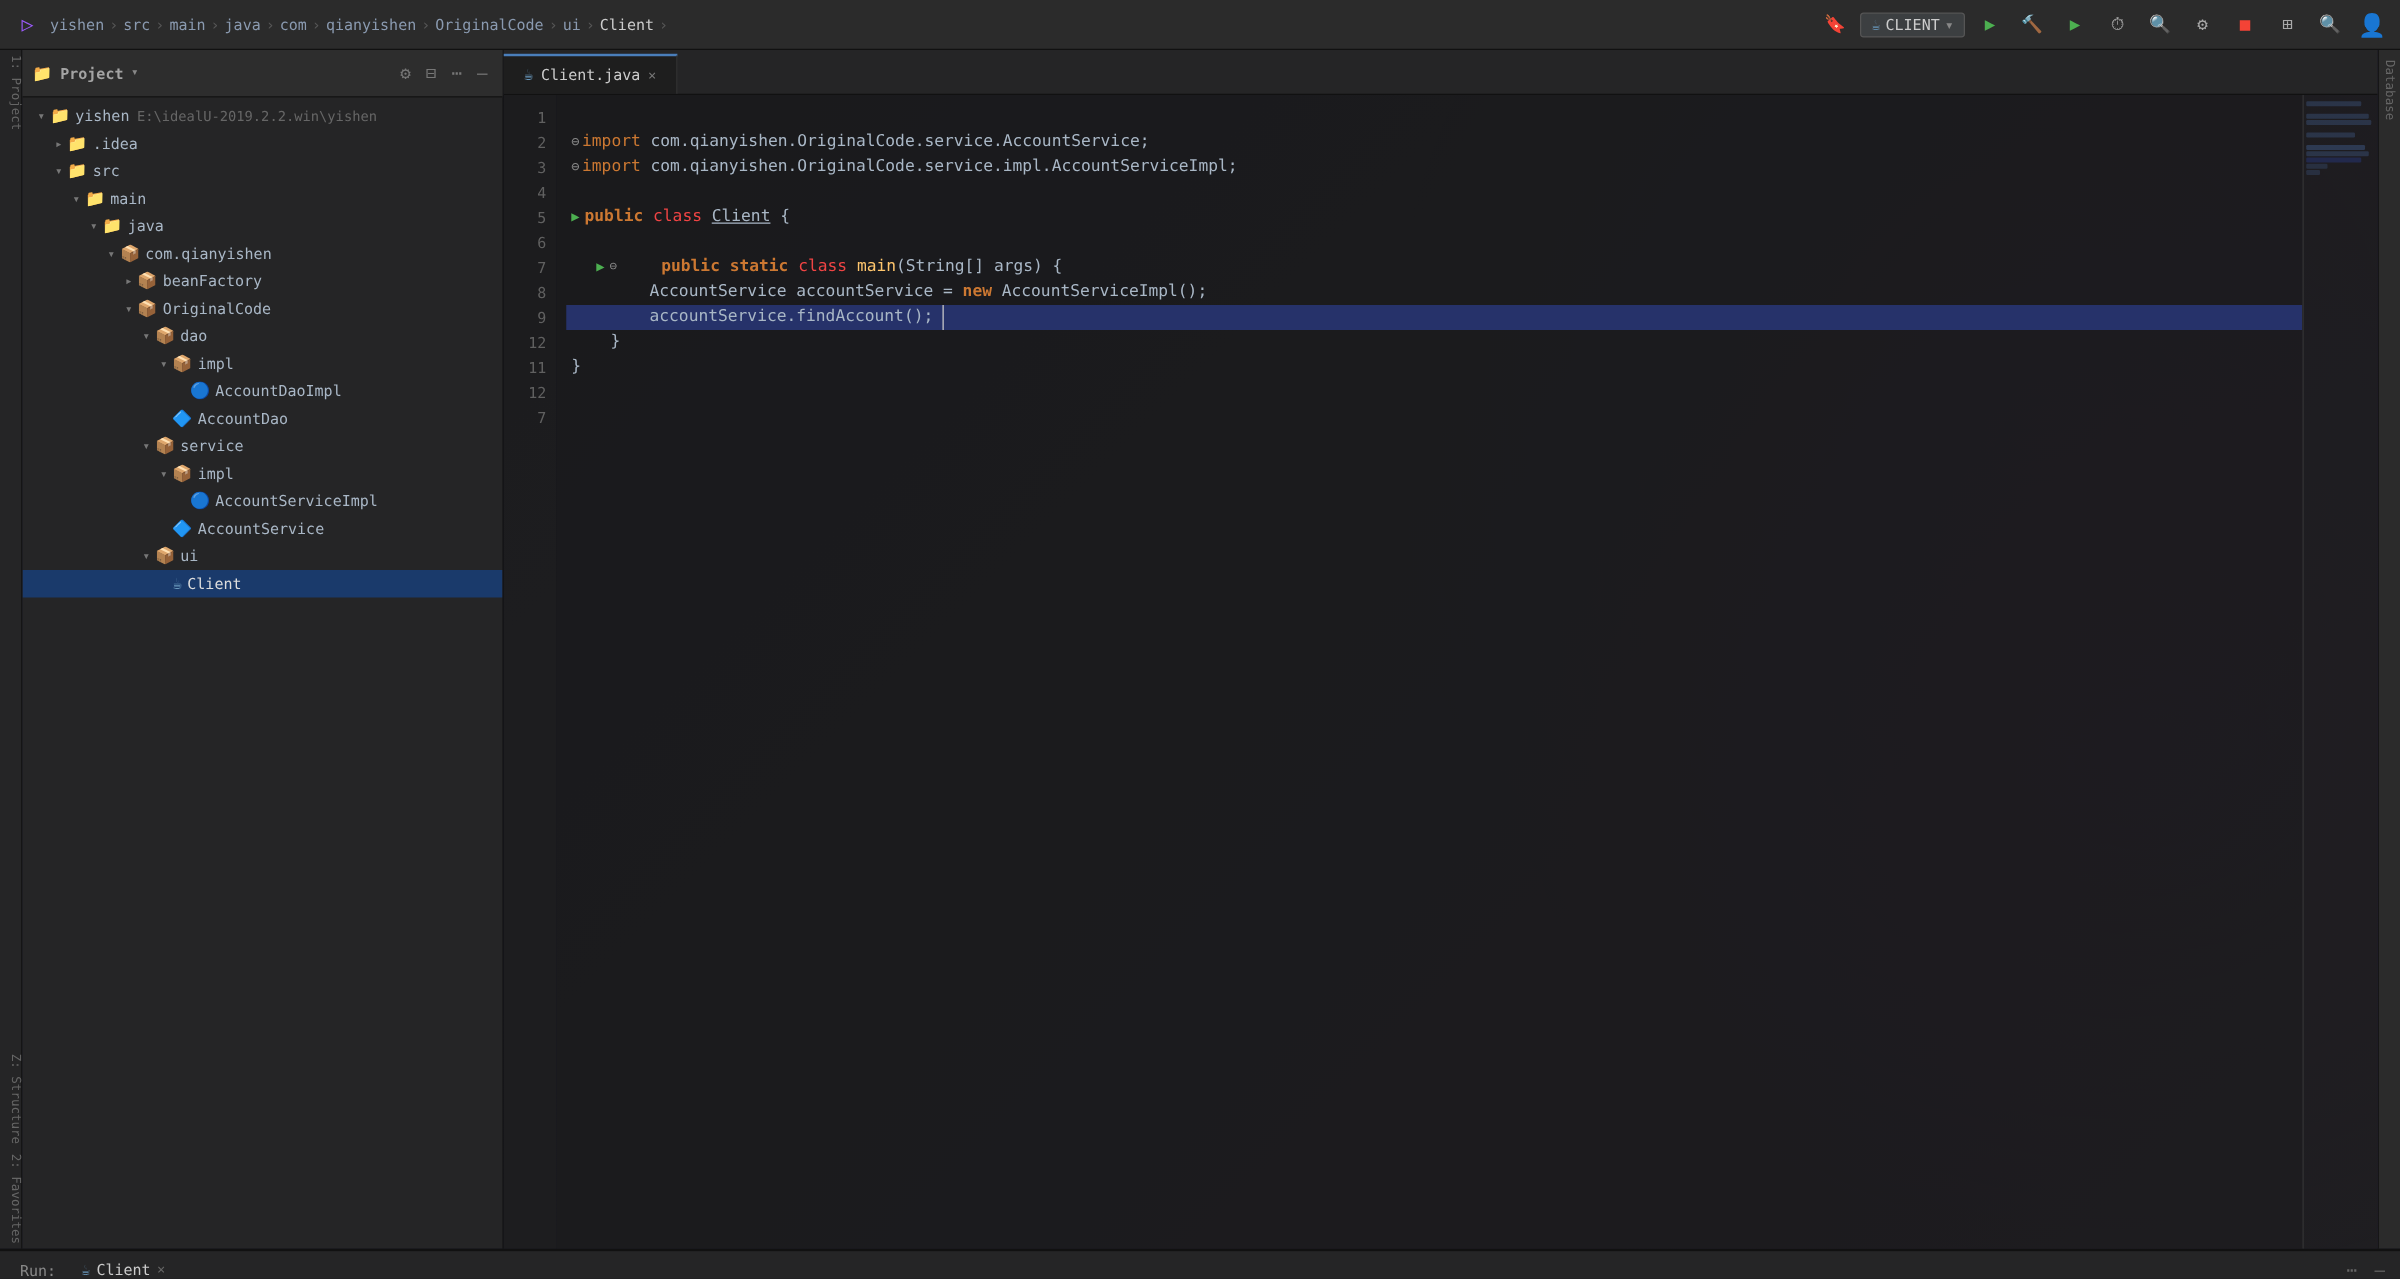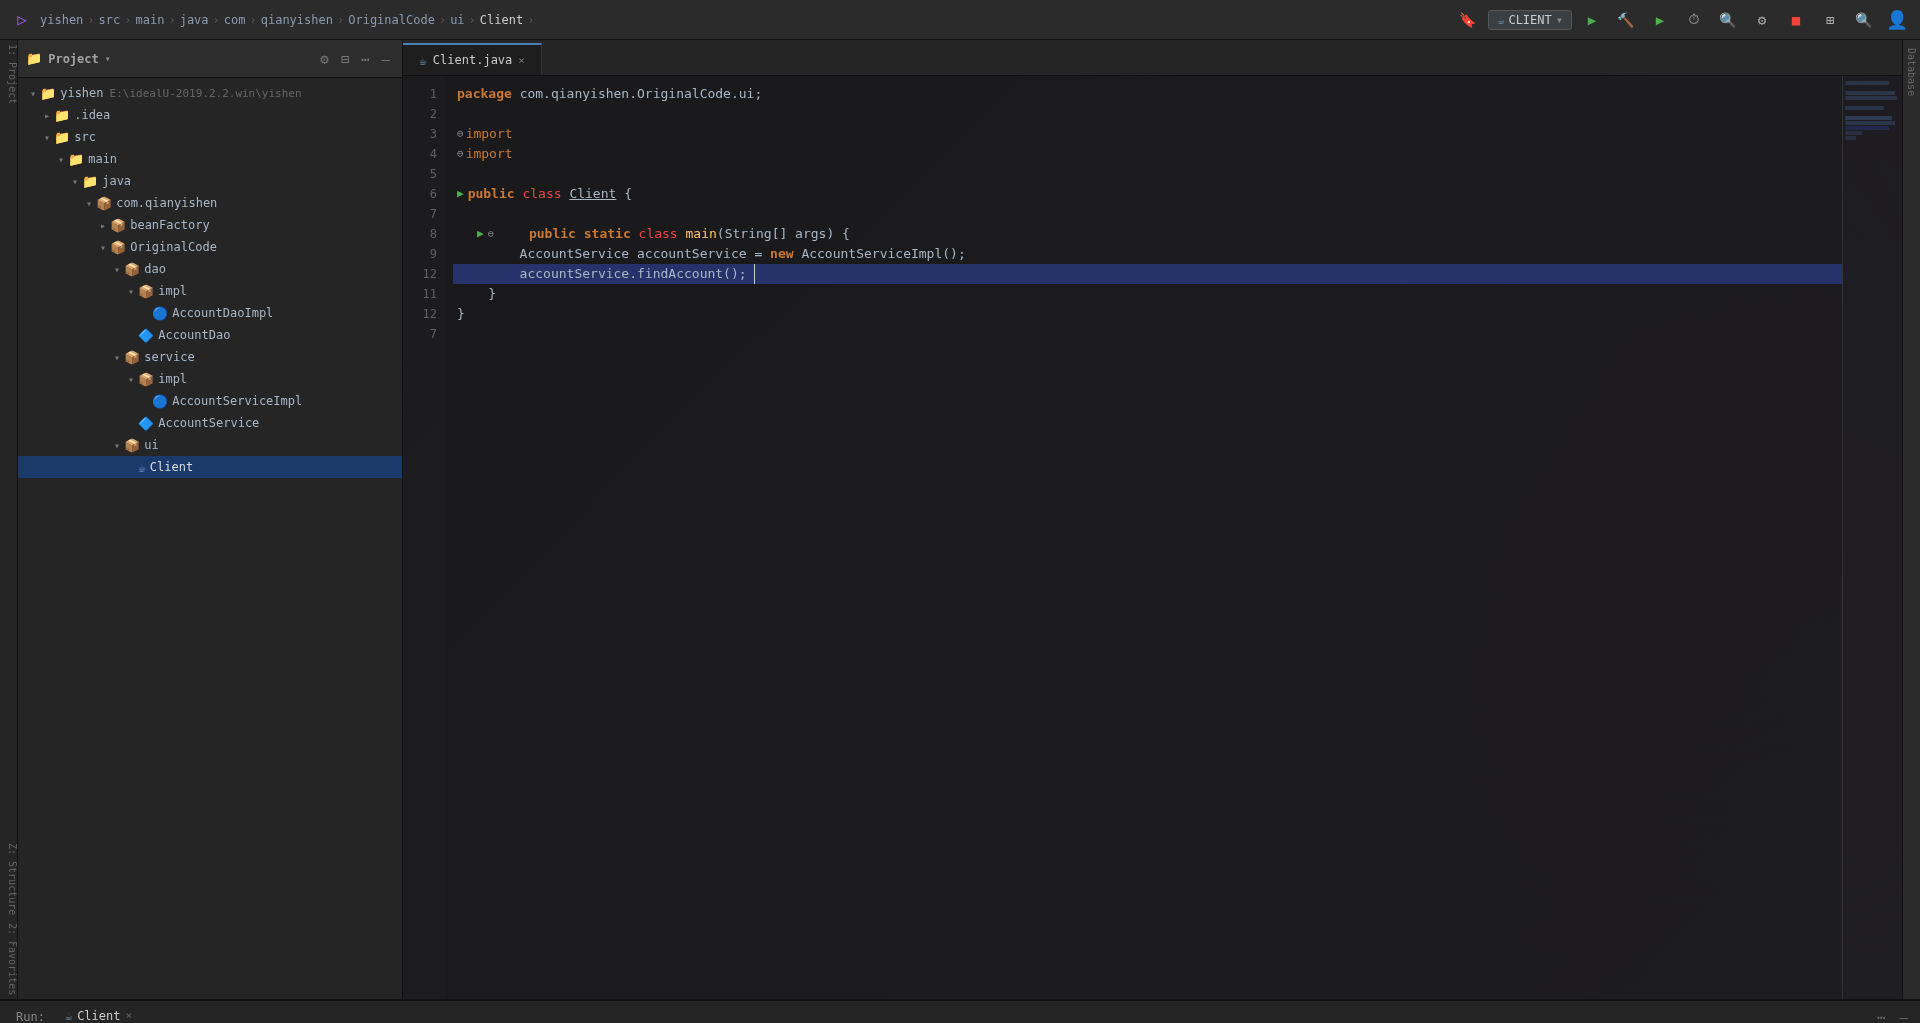--- a/index.html
+++ b/index.html
@@ -599,34 +599,31 @@
         <div>7</div>
         <div>8</div>
         <div>9</div>
         <div>12</div>
         <div>11</div>
         <div>12</div>
         <div>7</div>
       </div>
       <div class="code-content">
 
-        <div class="code-line">
-          <span class="kw">package</span><span> </span><span>com.qianyishen.OriginalCode.ui</span><span>;</span>
-        </div>
 
         <div class="code-line"></div>
 
         <div class="code-line">
           <span style="color:#888; font-size:11px; margin-right:2px;">⊖</span>
-          <span class="import-kw">import</span>
+          <span class="import-kw">import</span><span> com.qianyishen.OriginalCode.service.AccountService;</span>
         </div>
 
         <div class="code-line">
           <span style="color:#888; font-size:11px; margin-right:2px;">⊖</span>
-          <span class="import-kw">import</span>
+          <span class="import-kw">import</span><span> com.qianyishen.OriginalCode.service.impl.AccountServiceImpl;</span>
         </div>
 
         <div class="code-line"></div>
 
         <div class="code-line">
           <span style="color:#4caf50; margin-right:4px; font-size:11px;">▶</span>
           <span class="kw">public</span><span> </span><span class="kw2">class</span><span> </span><span class="client-class">Client</span><span> {</span>
         </div>
 
         <div class="code-line"></div>

